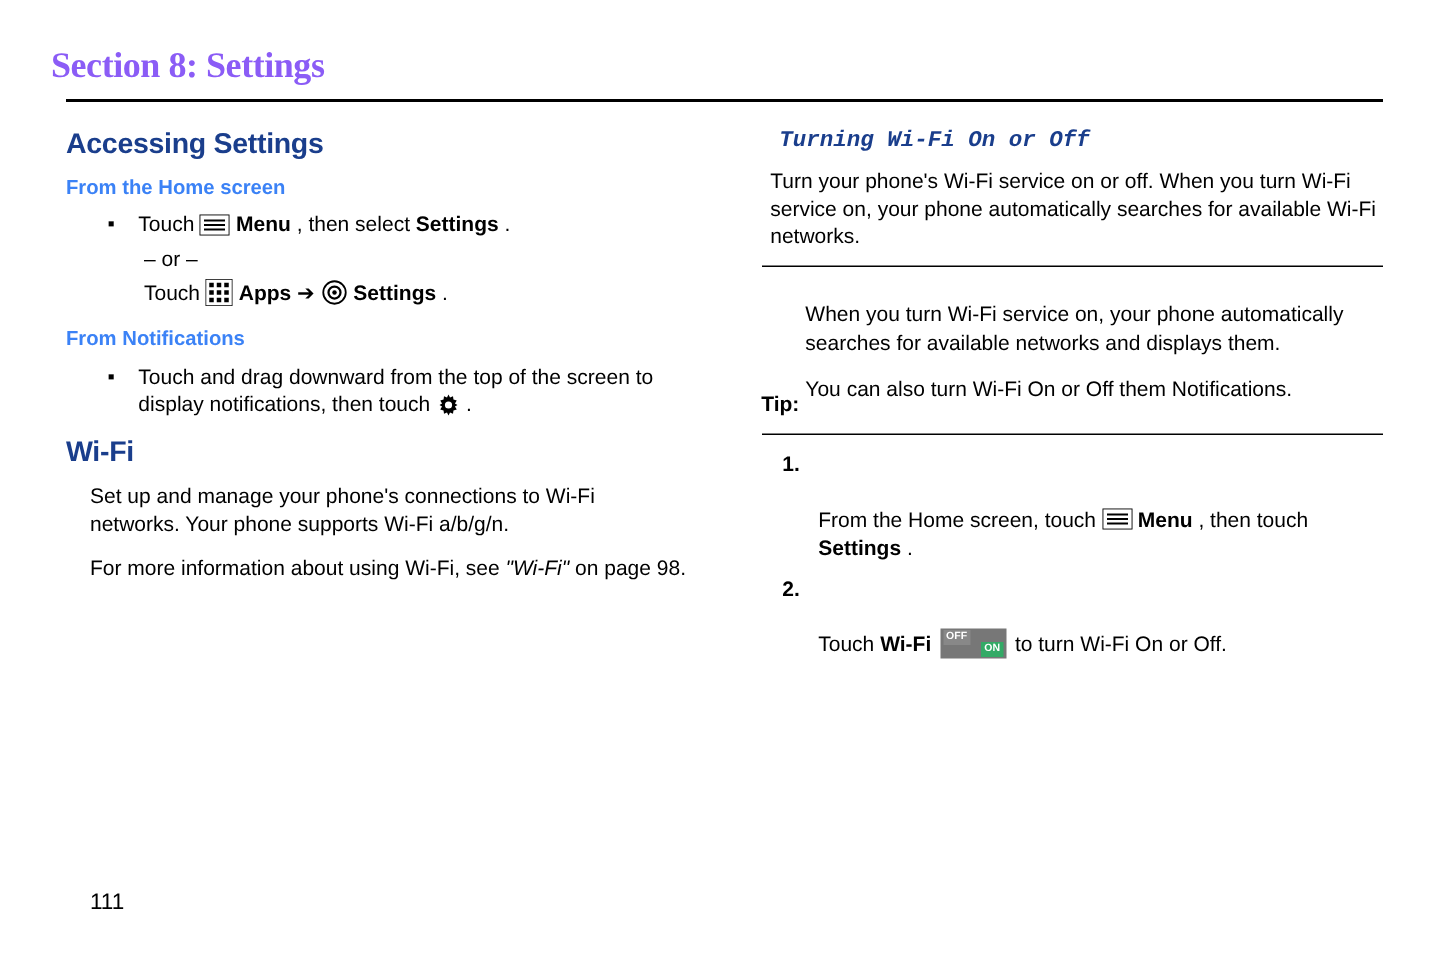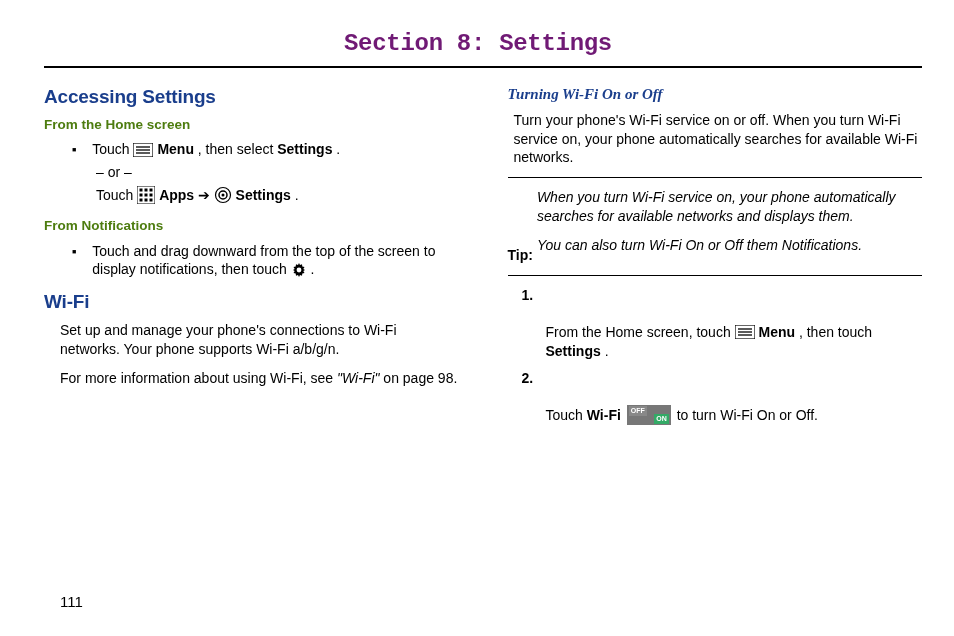--- a/index.html
+++ b/index.html
@@ -7,27 +7,26 @@
     padding: 28px 32px 20px 34px;
     font-family: Arial, Helvetica, sans-serif;
     font-size: 14px;
     color: #000;
     width: 954px;
     height: 636px;
     box-sizing: border-box;
     line-height: 1.35;
   }
   .section-title {
-    font-family: Liberation Mono, monospace;
+    font-family: Liberation Serif, serif;
     font-weight: 900;
     font-size: 24px;
-    color: #701a75;
+    color: #8b5cf6;
     letter-spacing: -0.3px;
     margin: 0 0 6px 0;
-    text-align: center;
   }
   .hr-thick {
     border: none;
     border-top: 2px solid #000;
     margin: 0 0 14px 10px;
   }
   .columns {
     display: flex;
     gap: 49px;
     padding-left: 10px;
@@ -41,30 +40,30 @@
     font-weight: 900;
     font-size: 19px;
     color: #1a3e8c;
     margin: 2px 0 4px 0;
     letter-spacing: -0.2px;
   }
   .h2-blue {
     font-family: Arial, Helvetica, sans-serif;
     font-weight: 900;
     font-size: 13.5px;
-    color: #4d7c0f;
+    color: #3b82f6;
     margin: 6px 0 6px 0;
   }
   .h3-blue-italic {
-    font-family: Liberation Serif, serif;
+    font-family: Liberation Mono, monospace;
     font-weight: 900;
     font-style: italic;
     font-size: 15px;
     color: #1a3e8c;
-    margin: 2px 0 6px 0;
+    margin: 2px 0 6px 12px;
   }
   .bullet-row {
     display: flex;
     align-items: flex-start;
     margin: 4px 0 4px 28px;
   }
   .bullet-marker {
     font-size: 7px;
     margin-top: 5px;
     margin-right: 16px;
@@ -89,21 +88,21 @@
     display: flex;
     align-items: flex-end;
     margin: 6px 0;
   }
   .tip-label {
     font-weight: bold;
     margin-right: 4px;
     white-space: nowrap;
   }
   .tip-body { flex: 1; }
-  .tip-body p { margin: 0 0 10px 0; font-style: italic; }
+  .tip-body p { margin: 12px 0 10px 0; }
   .numlist {
     margin: 6px 0 6px 0;
   }
   .numrow {
     display: flex;
     align-items: flex-start;
     margin: 4px 0 8px 14px;
   }
   .numrow .num {
     font-weight: bold;

